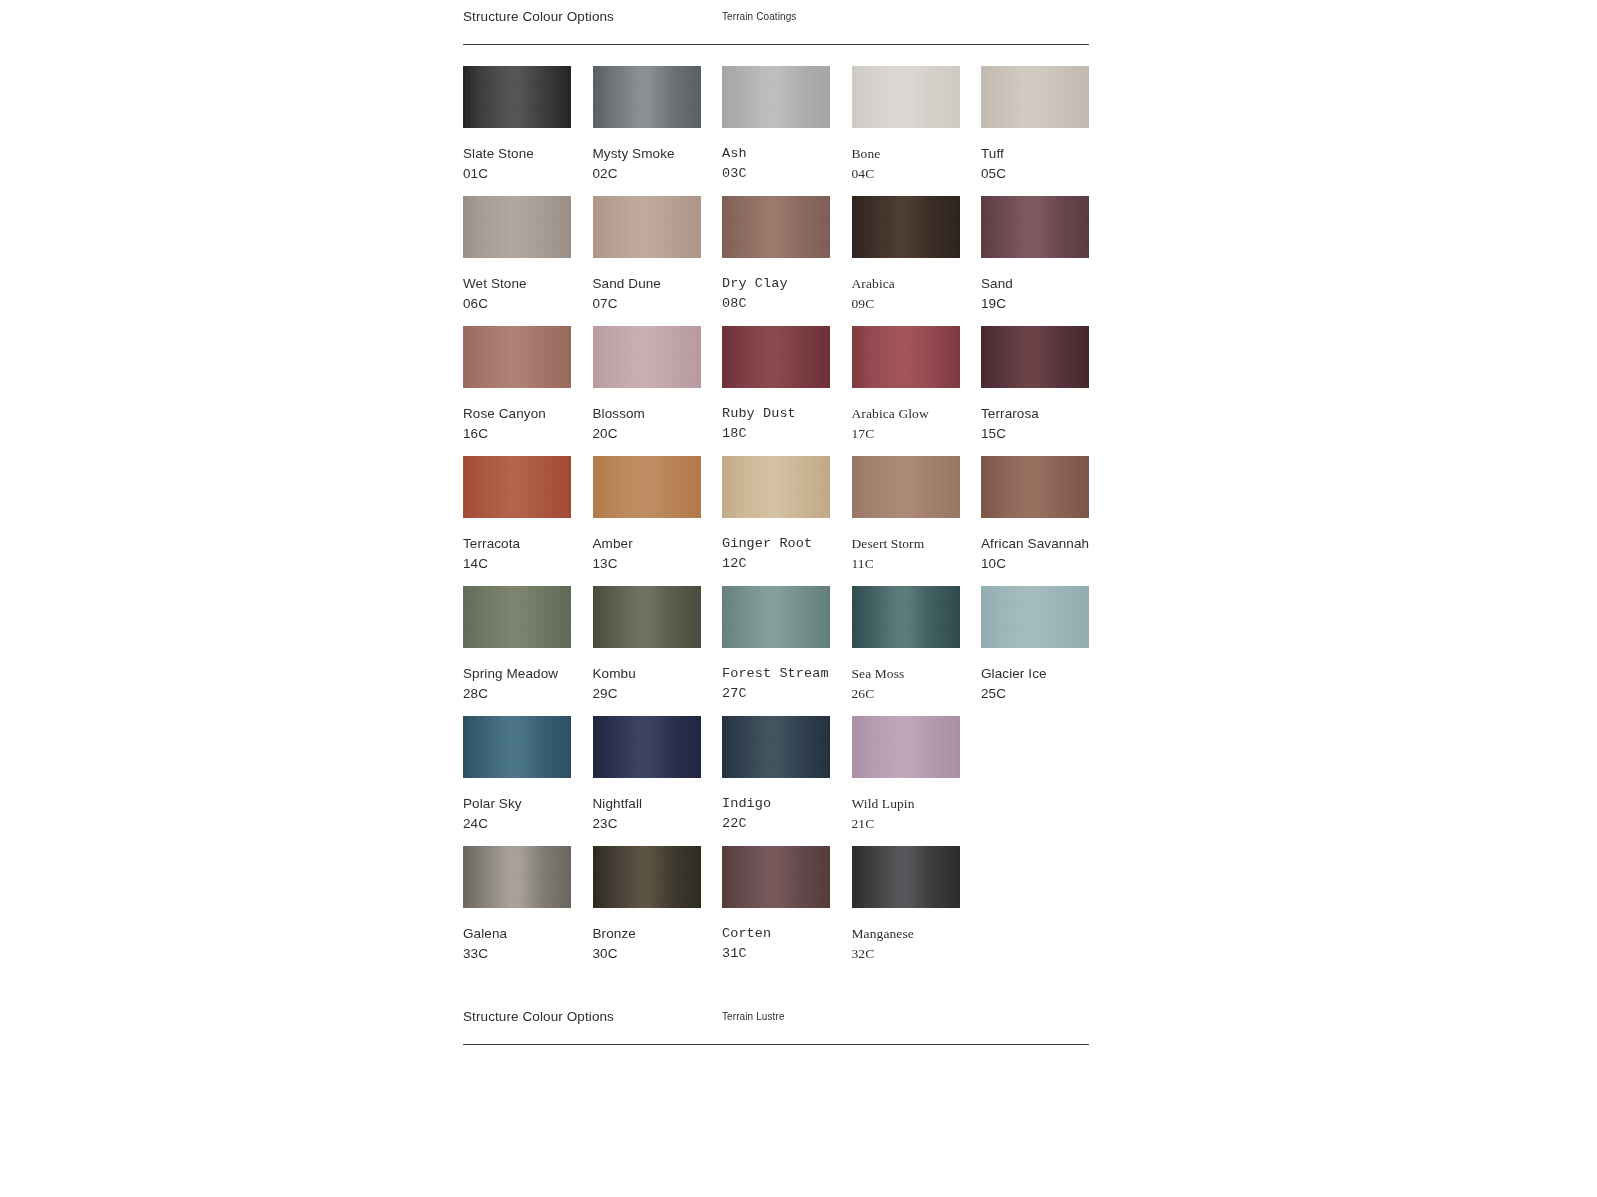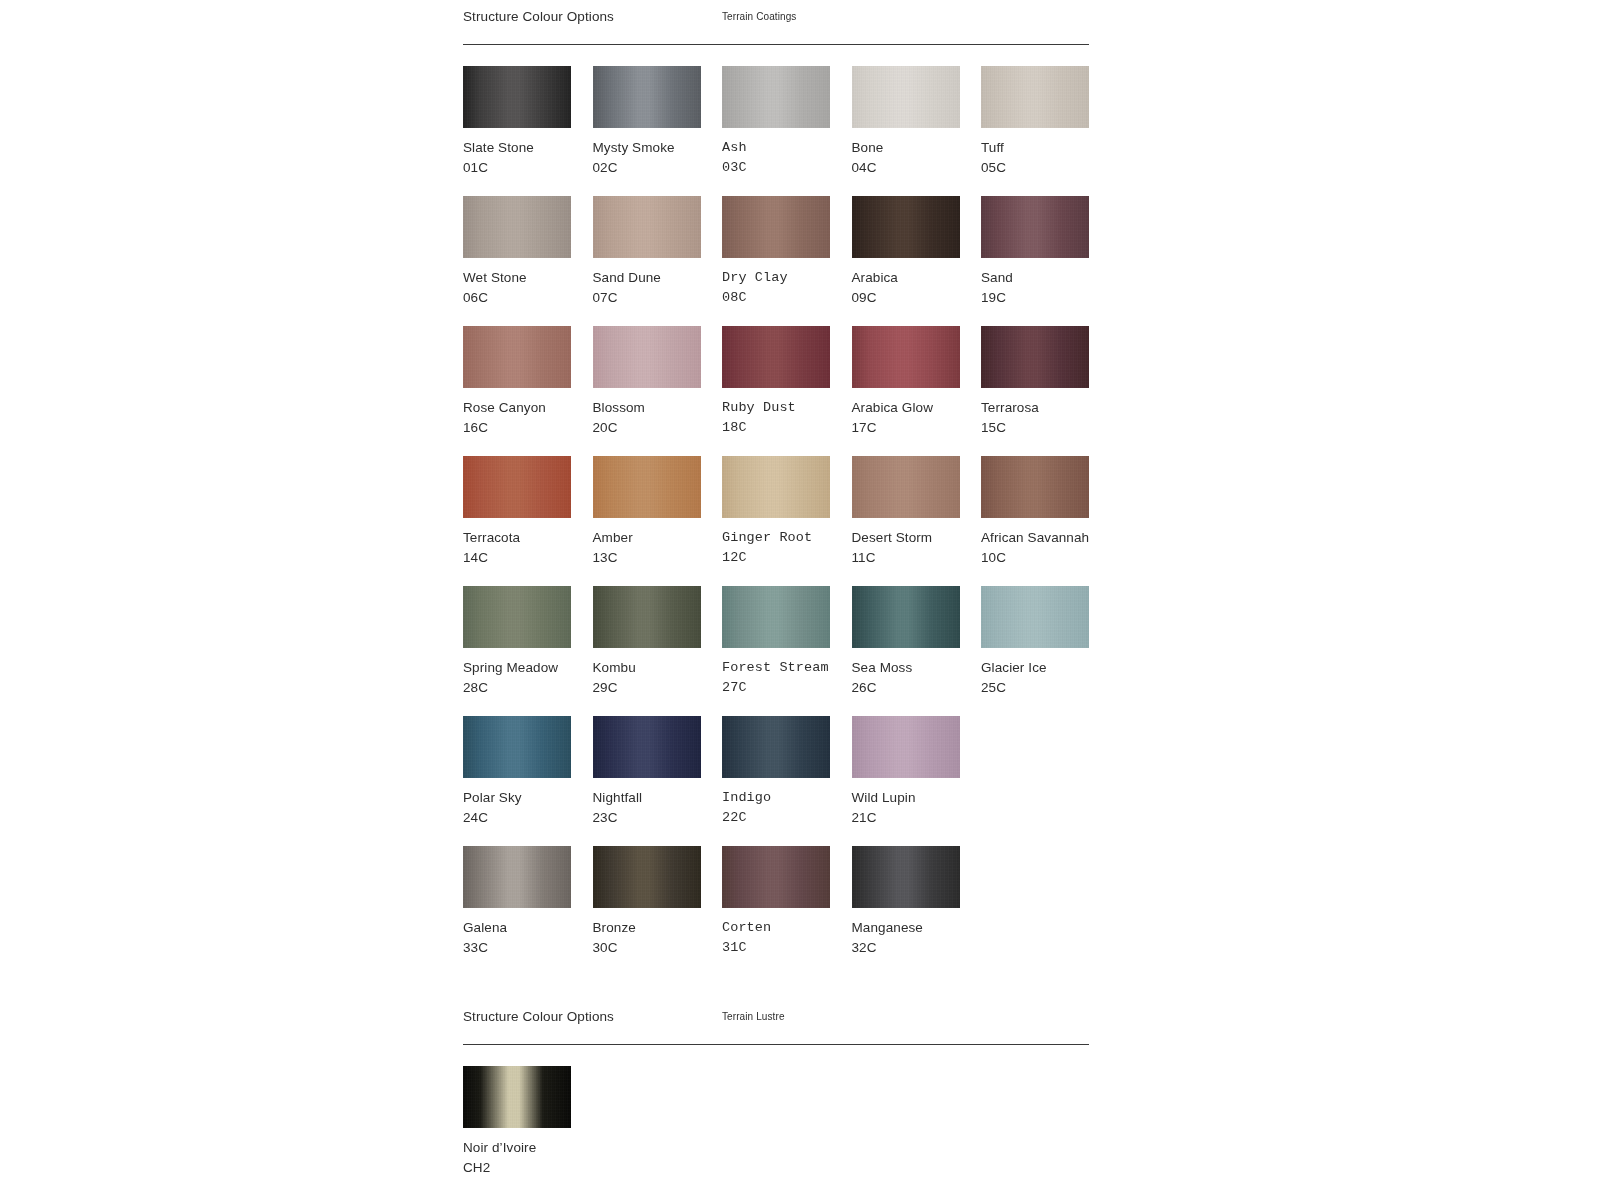--- a/index.html
+++ b/index.html
@@ -62,21 +62,21 @@
     height: 130px;
   }
   .cell {
     position: absolute;
     top: 0;
     width: 129px;
   }
   .cell.c0 { left: 0px; }
   .cell.c1 { left: 129.5px; }
   .cell.c2 { left: 259px; font-family: Liberation Mono, monospace; }
-  .cell.c3 { left: 388.5px; }
+  .cell.c3 { left: 388.5px; font-family: Liberation Serif, serif; }
   .cell.c4 { left: 518px; }
 
   .swatch {
     width: 108px;
     height: 62px;
     display: block;
     position: relative;
     overflow: hidden;
   }
   .swatch .grain {
@@ -94,21 +94,21 @@
         rgba(0,0,0,0.03) 3px,
         rgba(0,0,0,0.03) 4px),
       repeating-linear-gradient(0deg,
         rgba(255,255,255,0.03) 0px,
         rgba(255,255,255,0.03) 1px,
         rgba(0,0,0,0.025) 1px,
         rgba(0,0,0,0.025) 3px);
     pointer-events: none;
   }
   .label {
-    margin-top: 10px;
+    margin-top: 16px;
     font-size: 13.5px;
     line-height: 20px;
     color: #2e2e2e;
     white-space: nowrap;
     letter-spacing: 0.1px;
   }
   .code {
     font-size: 13.5px;
     line-height: 20px;
     color: #2e2e2e;
@@ -384,24 +384,13 @@
     </div>
 </div>
 
 <div class="section-2">
   <div class="section-head">
     <div class="head-left">Structure Colour Options</div>
     <div class="head-right">Terrain Lustre</div>
   </div>
   <div class="rule"></div>
 
-  <div class="grid" id="grid-2">
-      <div class="row">
-        <div class="cell c0">
-          <div class="swatch" style="background: linear-gradient(90deg, rgb(10, 10, 8) 0%, rgb(26, 26, 20) 16%, rgb(207, 201, 171) 42%, rgb(207, 201, 171) 52%, rgb(26, 26, 20) 74%, rgb(10, 10, 8) 100%);">
-            <div class="grain"></div>
-          </div>
-          <div class="label">Noir d’Ivoire</div>
-          <div class="code">CH2</div>
-        </div>
-      </div>
-    </div>
 </div>
 
 </body></html>

